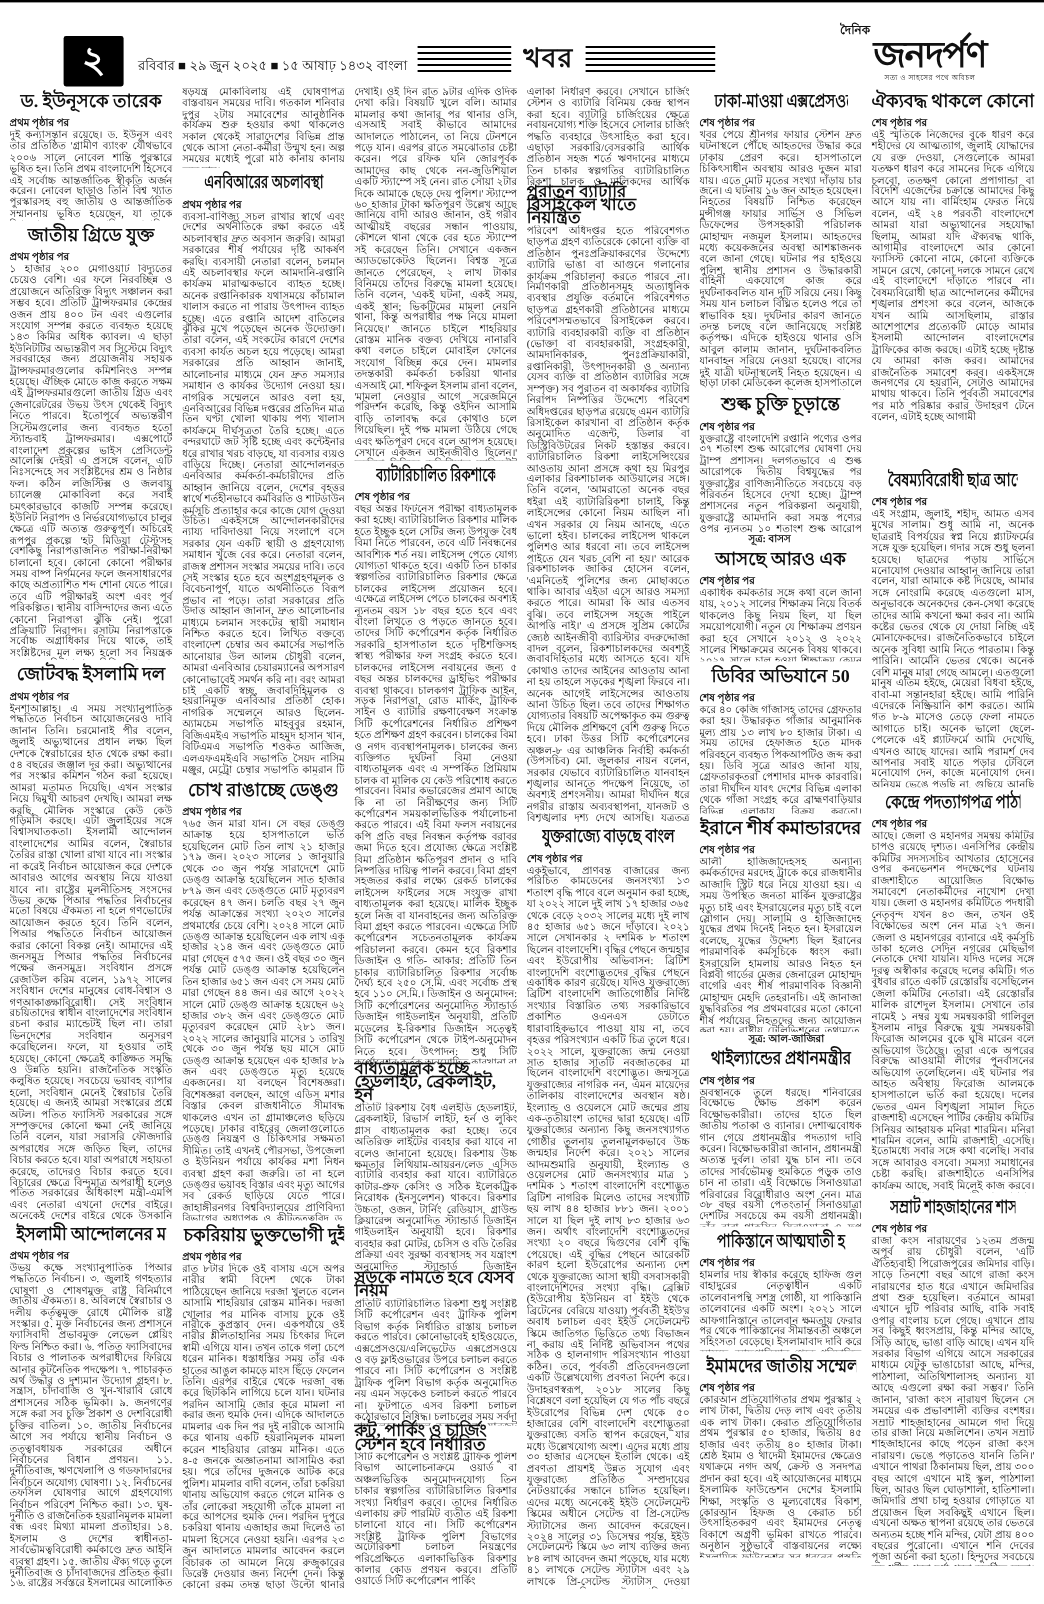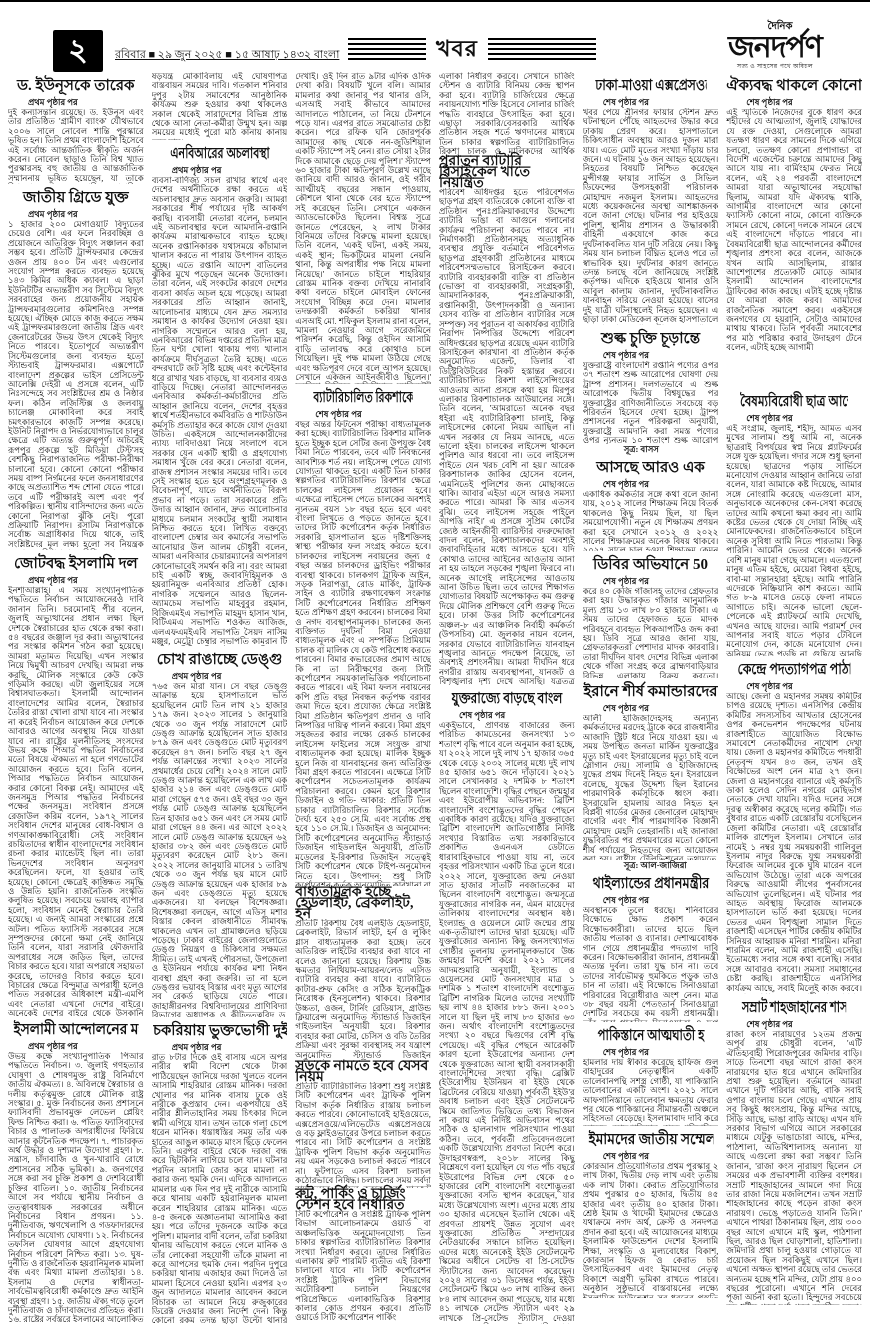--- a/index.html
+++ b/index.html
@@ -10,44 +10,44 @@
   }
   .topline{position:absolute;top:0;left:0;width:870px;height:2px;background:#000;}
   
   .header{position:absolute;top:24px;left:0;width:870px;height:46px;}
   .pagenum{
     position:absolute;left:53px;top:6px;width:50px;height:42px;background:#000;
     color:#fff;display:flex;align-items:center;justify-content:center;
     font-size:30px;font-weight:bold;border-radius:2px;
   }
   .dateline{
-    position:absolute;left:115px;top:22px;font-size:11px;white-space:nowrap;color:#111;text-decoration:underline;
+    position:absolute;left:115px;top:22px;font-size:11px;white-space:nowrap;color:#111;
   }
   .kh-group{
     position:absolute;left:348px;top:14px;display:flex;align-items:center;gap:10px;
   }
   .rules{height:22px;background:repeating-linear-gradient(to bottom,#000 0 1.6px,transparent 1.6px 5px);}
   .rules.l{width:78px;}
   .rules.r{width:108px;}
   .kh-title{font-size:22px;font-weight:bold;letter-spacing:1px;line-height:22px;}
   .masthead{position:absolute;right:10px;top:-4px;width:170px;text-align:center;}
-  .masthead .pre{font-size:10px;font-weight:bold;line-height:11px;text-align:center;margin-left:10px;}
+  .masthead .pre{font-size:10px;font-weight:bold;line-height:11px;text-align:left;margin-left:10px;}
   .masthead .ttl{font-size:30px;font-weight:bold;line-height:32px;letter-spacing:-1px;}
   .masthead .tag{font-size:6px;line-height:7px;color:#222;letter-spacing:.5px;}
   
   .columns{
     position:absolute;top:72px;left:8px;width:854px;height:1252px;
     display:flex;gap:8px;justify-content:flex-end;
   }
   .col{flex:1 1 0;overflow:hidden;min-width:0;}
   .headline{
     font-weight:bold;text-align:center;font-size:15px;line-height:19px;
     padding:4px 0 2px;white-space:nowrap;overflow:hidden;
   }
-  .continuation{font-size:8.5px;font-weight:bold;line-height:11px;margin-left:20px;}
+  .continuation{font-size:8.5px;font-weight:bold;line-height:11px;}
   .body{
     font-size:8.5px;line-height:9.4px;text-align:justify;overflow:hidden;
     word-break:break-word;
   }
   .subhead{font-size:14px;font-weight:bold;line-height:11px;text-align:left;}
   .source{font-size:8.5px;font-weight:bold;line-height:10px;margin-left:41px;}
 </style>
 </head>
 <body>
 

